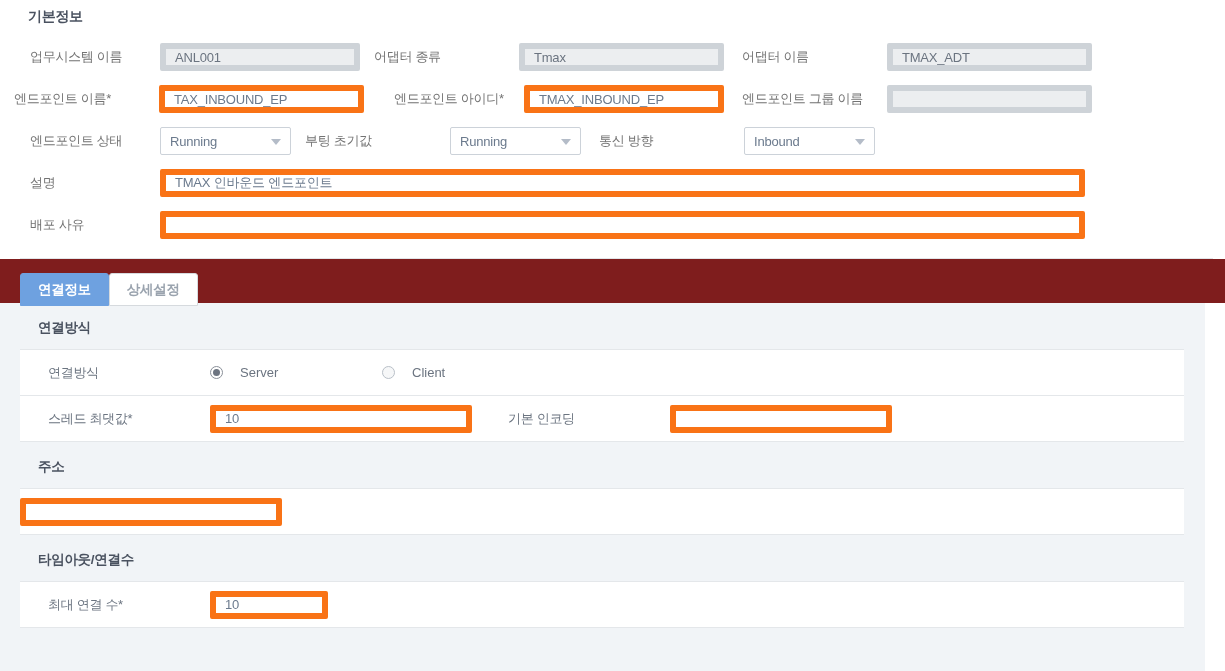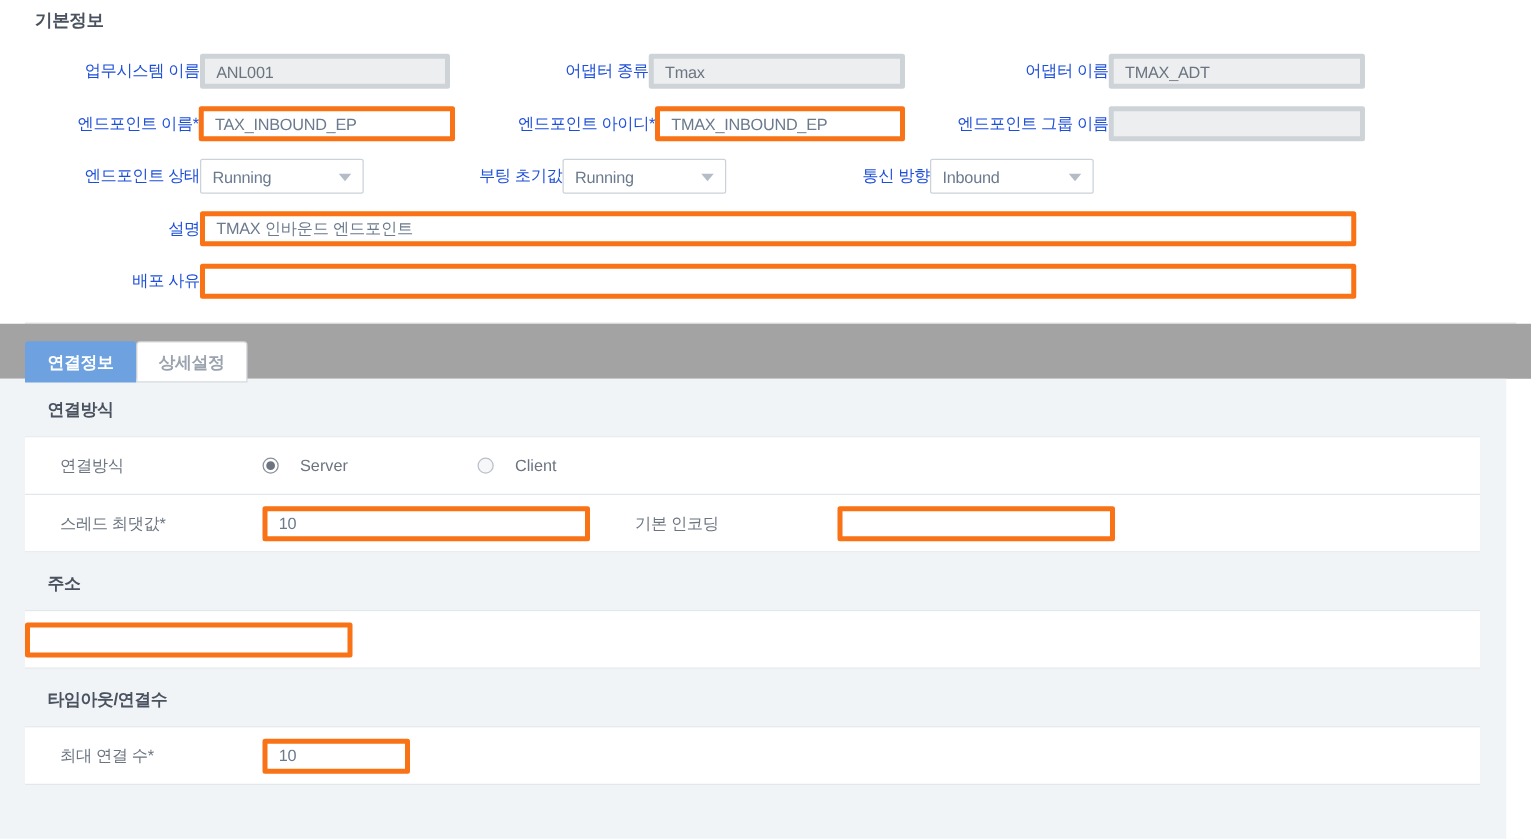--- a/index.html
+++ b/index.html
@@ -38,33 +38,32 @@
     align-items: center;
     height: 42px;
   }
   .fld {
     display: flex;
     align-items: center;
     flex: 0 0 auto;
   }
   .fld-label {
     font-size: 13px;
-    color: #1d4ed8;
+    color: #737373;
     letter-spacing: -0.3px;
     white-space: nowrap;
-    text-align: right;
   }
   .col1 .fld-label { width: 130px; padding-left: 30px; }
   .col2 .fld-label { width: 145px; padding-left: 14px; }
   .col3 .fld-label { width: 145px; padding-left: 18px; }
 
   .txt {
     box-sizing: border-box;
     height: 28px;
-    border: 4px solid #f97316;
+    border: 6px solid #f97316;
     background: #ffffff;
     font-family: "Liberation Sans", "DejaVu Sans", sans-serif;
     font-size: 13px;
     color: #6b7a8d;
     padding: 0 9px;
     border-radius: 2px;
     outline: none;
     letter-spacing: -0.2px;
   }
   .txt.disabled {
@@ -103,21 +102,21 @@
   }
 
   .divider {
     height: 1px;
     background: #e2e5e9;
     margin: 12px 12px 0 20px;
   }
 
   
   .tabstrip {
-    background: #a3a3a3;
+    background: #7f1d1d;
     padding: 14px 0 0 20px;
     height: 44px;
     box-sizing: border-box;
   }
   .tab {
     display: inline-block;
     box-sizing: border-box;
     height: 33px;
     line-height: 31px;
     padding: 0 17px;

